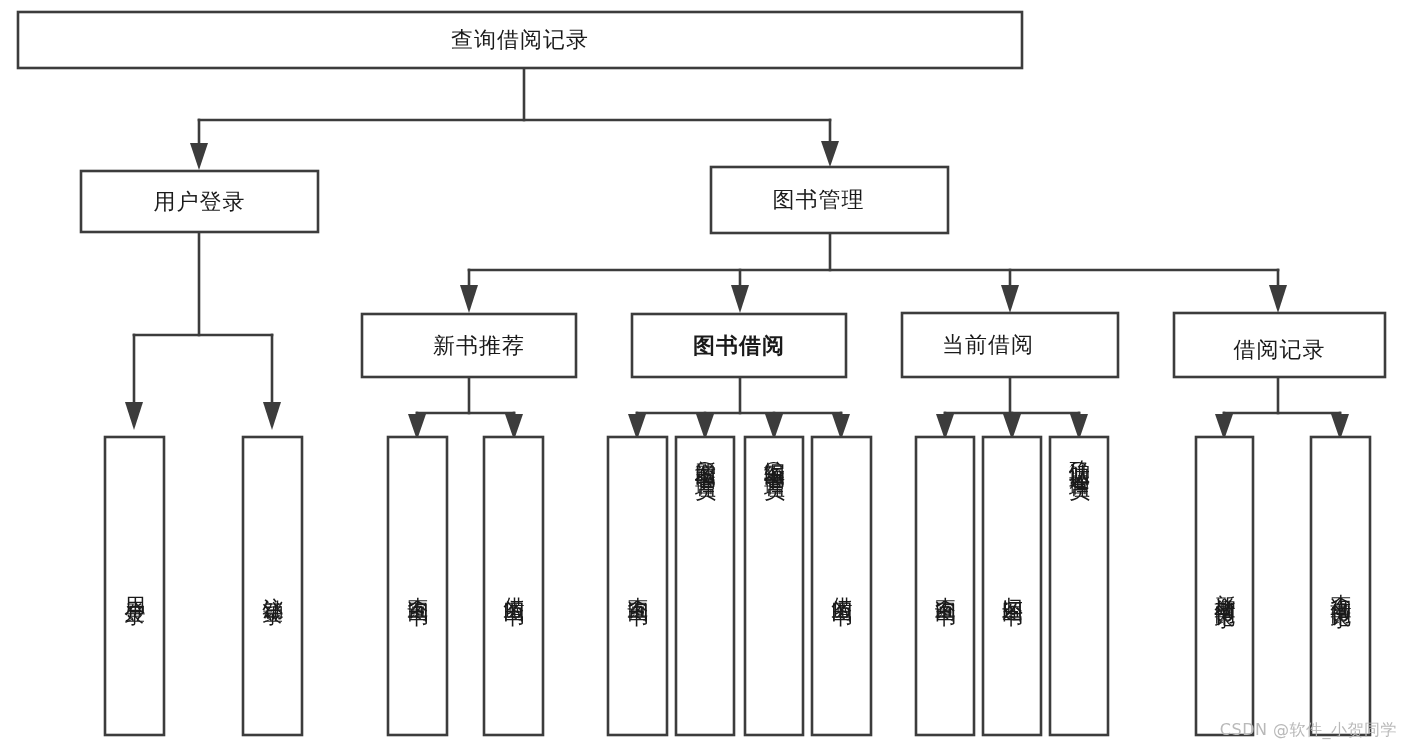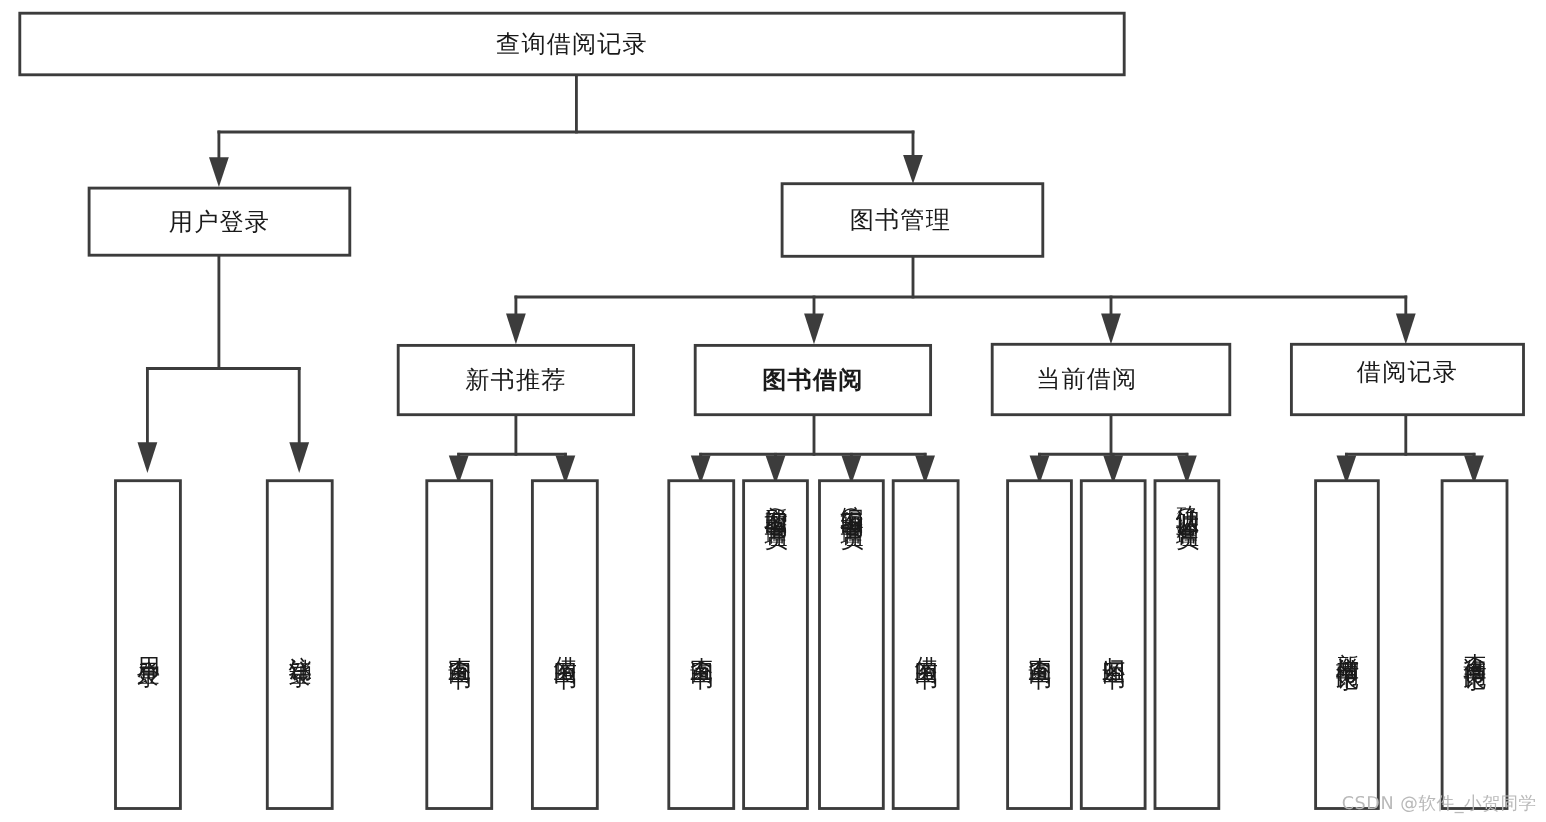--- a/index.html
+++ b/index.html
@@ -221,30 +221,30 @@
     <span class="htext">查询借阅记录</span>
   </div>
 
   <div class="hlabel-wrap" style="left:81px; top:171px; width:237px; height:61px;">
     <span class="htext">用户登录</span>
   </div>
   <div class="hlabel-wrap" style="left:711px; top:167px; width:215px; height:66px;">
     <span class="htext">图书管理</span>
   </div>
 
-  <div class="hlabel-wrap" style="left:362px; top:314px; width:214px; height:63px;">
+  <div class="hlabel-wrap" style="left:362px; top:314px; width:214px; height:63px;padding-left:10px;">
     <span class="htext">新书推荐</span>
   </div>
   <div class="hlabel-wrap" style="left:632px; top:314px; width:214px; height:63px;font-weight:bold;">
     <span class="htext">图书借阅</span>
   </div>
   <div class="hlabel-wrap" style="left:902px; top:313px; width:172px; height:64px;">
     <span class="htext">当前借阅</span>
   </div>
-  <div class="hlabel-wrap" style="left:1174px; top:304px; width:211px; height:68px;">
+  <div class="hlabel-wrap" style="left:1174px; top:316px; width:211px; height:68px;">
     <span class="htext">借阅记录</span>
   </div>
 
   <div class="vlabel-wrap" style="left:105px; top:437px; width:59px; height:298px; align-items:center;">
     <span class="vtext">用户登录</span>
   </div>
   <div class="vlabel-wrap" style="left:243px; top:437px; width:59px; height:298px; align-items:center;">
     <span class="vtext">注销登录</span>
   </div>
 

